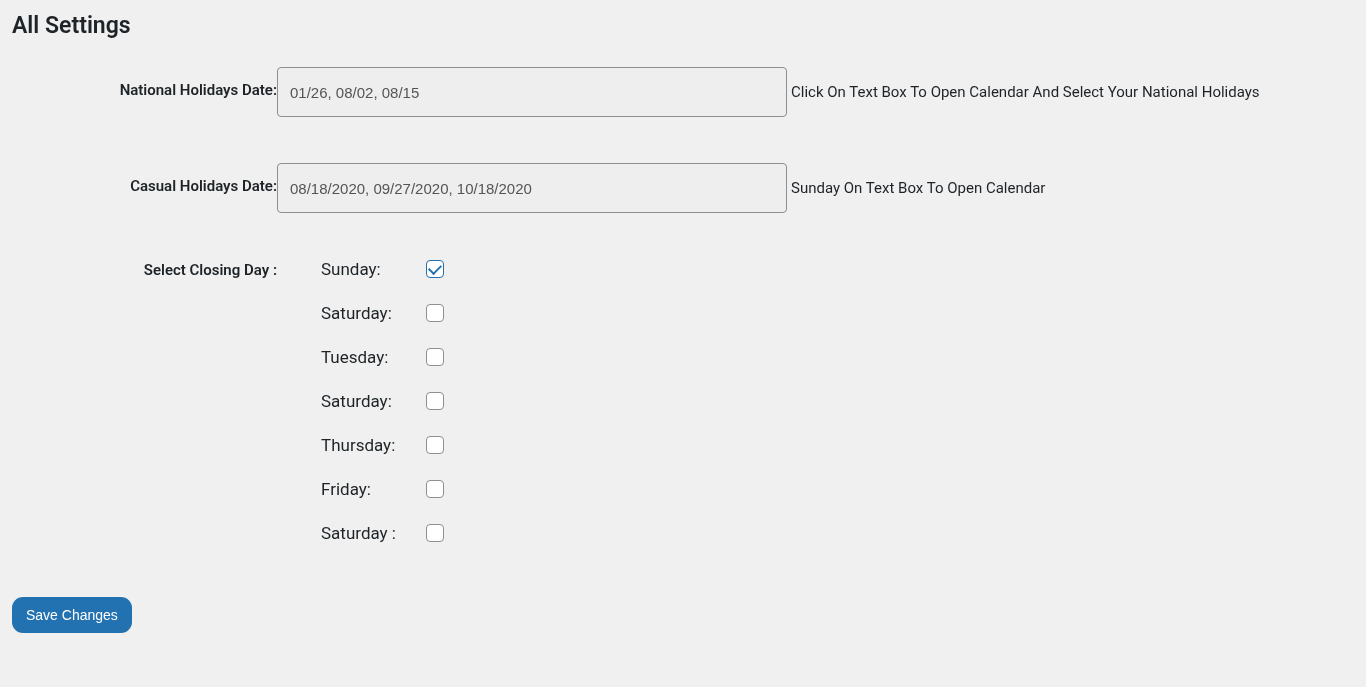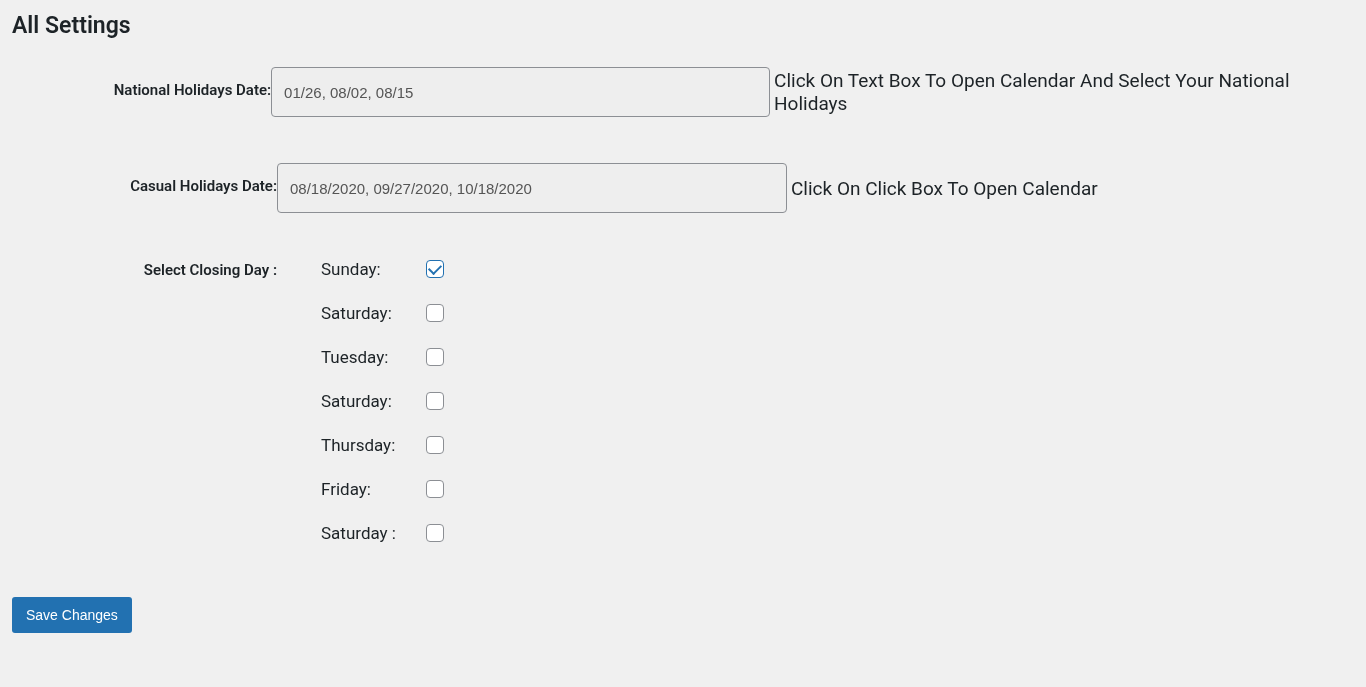--- a/index.html
+++ b/index.html
@@ -42,21 +42,21 @@
       width: 510px;
       height: 50px;
       border: 1px solid #8c8f94;
       border-radius: 4px;
       background: #eeeeee;
       padding: 0 12px;
       font-size: 15px;
       color: #555;
     }
     .help-text {
-      font-size: 19px;
+      font-size: 15px;
       color: #1d2327;
     }
     .days-list {
       display: flex;
       flex-direction: column;
       gap: 24px;
     }
     .day-item {
       display: flex;
       align-items: center;
@@ -89,21 +89,21 @@
       width: 6px;
       height: 10px;
       border: solid #2271b1;
       border-width: 0 2px 2px 0;
       transform: rotate(45deg);
     }
     .save-button {
       background: #2271b1;
       color: #fff;
       border: none;
-      border-radius: 3px;
+      border-radius: 11px;
       padding: 10px 14px;
       font-size: 14px;
       cursor: pointer;
       margin-top: 24px;
     }
   </style>
 </head>
 <body>
 
 
@@ -115,21 +115,21 @@
   <div class="form-control">
     <input type="text" class="text-input" value="01/26, 08/02, 08/15" style="">
     <span class="help-text">Click On Text Box To Open Calendar And Select Your National Holidays</span>
   </div>
 </div>
 
 <div class="form-row">
   <div class="form-label">Casual Holidays Date:</div>
   <div class="form-control">
     <input type="text" class="text-input" value="08/18/2020, 09/27/2020, 10/18/2020" style="">
-    <span class="help-text">Click On Click Box To Open Calendar</span>
+    <span class="help-text">Sunday On Text Box To Open Calendar</span>
   </div>
 </div>
 
 <div class="form-row days-row">
   <div class="form-label days-label">Select Closing Day :</div>
   <div class="days-list">
     <div class="day-item">
       <span class="day-label">Sunday:</span>
       <input type="checkbox" class="checkbox" checked="" style="">
     </div>

